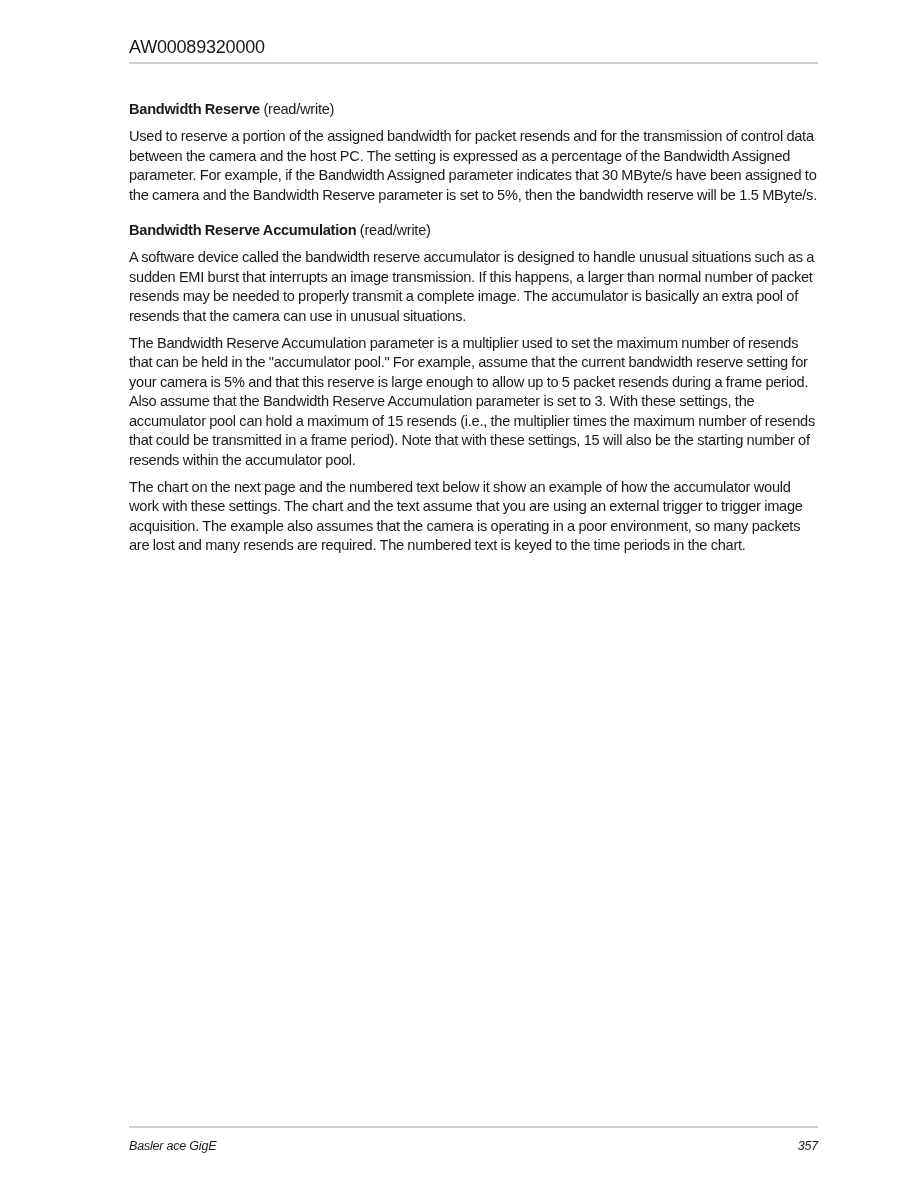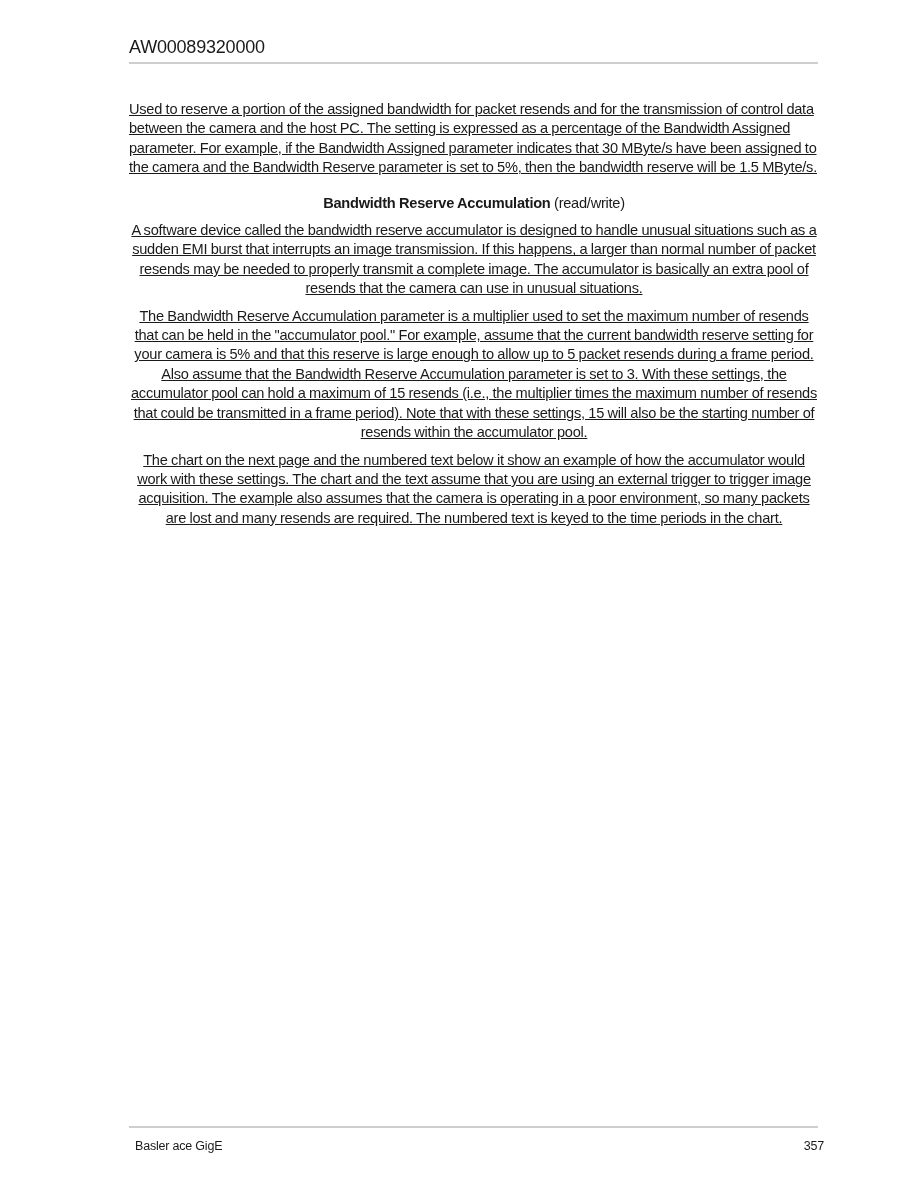--- a/index.html
+++ b/index.html
@@ -58,33 +58,33 @@
       font-size: 14.6px;
       margin: 0 0 8px 0;
       font-weight: normal;
       line-height: 19.4px;
     }
     .content h3 .param-name {
       font-weight: bold;
     }
     .content p {
       margin: 0 0 8px 0;
-      text-decoration: underline;
     }
     .content .section { margin-bottom: 16px; }
-    .content .section:last-child { margin-bottom: 0; text-align: center; }
+    .content .section:last-child { margin-bottom: 0; }
 
     .page-footer {
       position: absolute;
-      left: 135px;
+      left: 129px;
       top: 1139px;
       width: 689px;
       height: 20px;
       font-size: 12.5px;
       letter-spacing: -0.2px;
+      font-style: italic;
     }
     .page-footer .product {
       position: absolute;
       left: 0;
       top: 0;
     }
     .page-footer .page-number {
       position: absolute;
       right: 0;
       top: 0;
@@ -93,20 +93,21 @@
 </head>
 <body>
 
 <div class="page-header">
   <span class="doc-id">AW00089320000</span>
 </div>
 <div class="rule top"></div>
 
 <div class="content">
   <div class="section">
+    <h3><span class="param-name">Bandwidth Reserve</span> <span>(read/write)</span></h3>
     <p>Used to reserve a portion of the assigned bandwidth for packet resends and for the transmission of control data between the camera and the host PC. The setting is expressed as a percentage of the Bandwidth Assigned parameter. For example, if the Bandwidth Assigned parameter indicates that 30 MByte/s have been assigned to the camera and the Bandwidth Reserve parameter is set to 5%, then the bandwidth reserve will be 1.5 MByte/s.</p>
   </div>
 
   <div class="section">
     <h3><span class="param-name">Bandwidth Reserve Accumulation</span> <span>(read/write)</span></h3>
     <p>A software device called the bandwidth reserve accumulator is designed to handle unusual situations such as a sudden EMI burst that interrupts an image transmission. If this happens, a larger than normal number of packet resends may be needed to properly transmit a complete image. The accumulator is basically an extra pool of resends that the camera can use in unusual situations.</p>
     <p>The Bandwidth Reserve Accumulation parameter is a multiplier used to set the maximum number of resends that can be held in the "accumulator pool." For example, assume that the current bandwidth reserve setting for your camera is 5% and that this reserve is large enough to allow up to 5 packet resends during a frame period. Also assume that the Bandwidth Reserve Accumulation parameter is set to 3. With these settings, the accumulator pool can hold a maximum of 15 resends (i.e., the multiplier times the maximum number of resends that could be transmitted in a frame period). Note that with these settings, 15 will also be the starting number of resends within the accumulator pool.</p>
     <p>The chart on the next page and the numbered text below it show an example of how the accumulator would work with these settings. The chart and the text assume that you are using an external trigger to trigger image acquisition. The example also assumes that the camera is operating in a poor environment, so many packets are lost and many resends are required. The numbered text is keyed to the time periods in the chart.</p>
   </div>
 </div>

